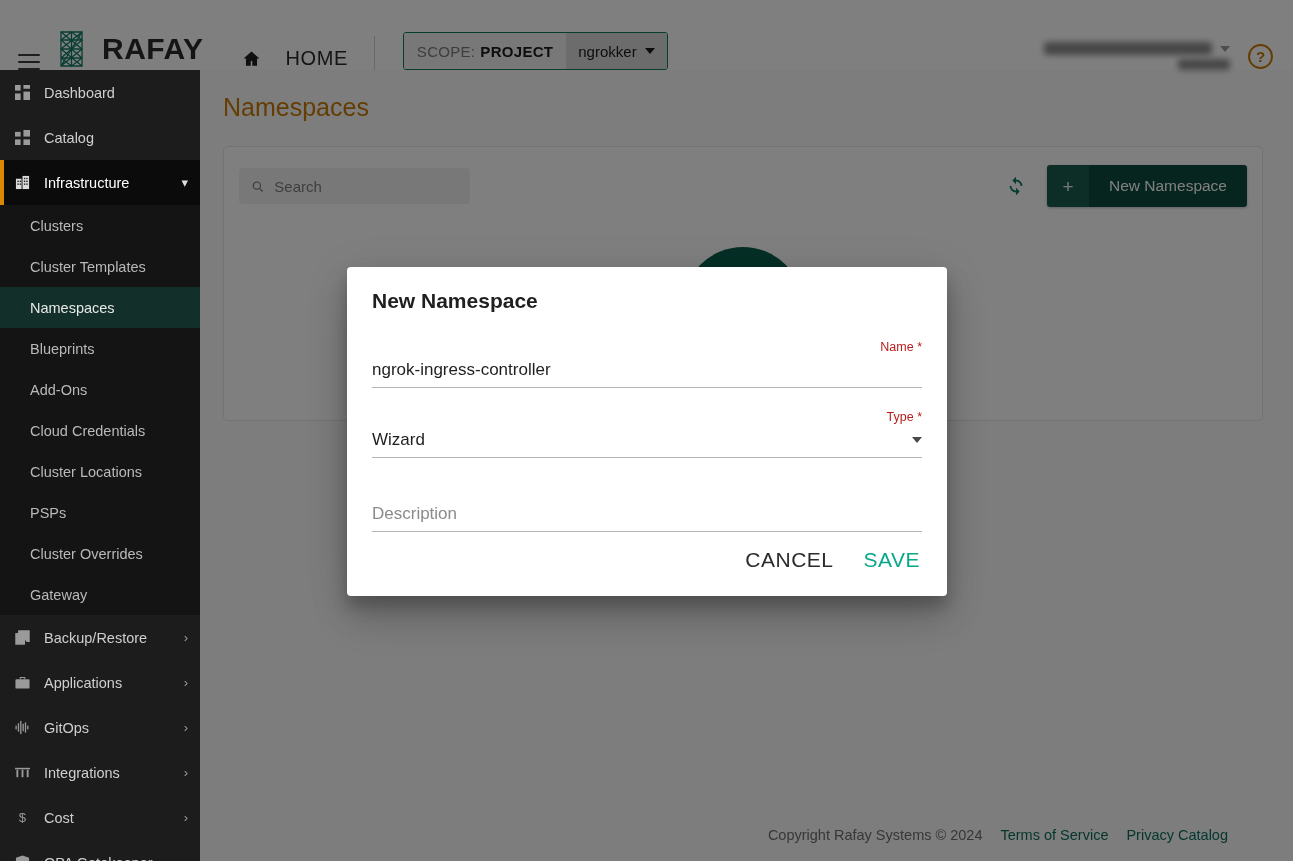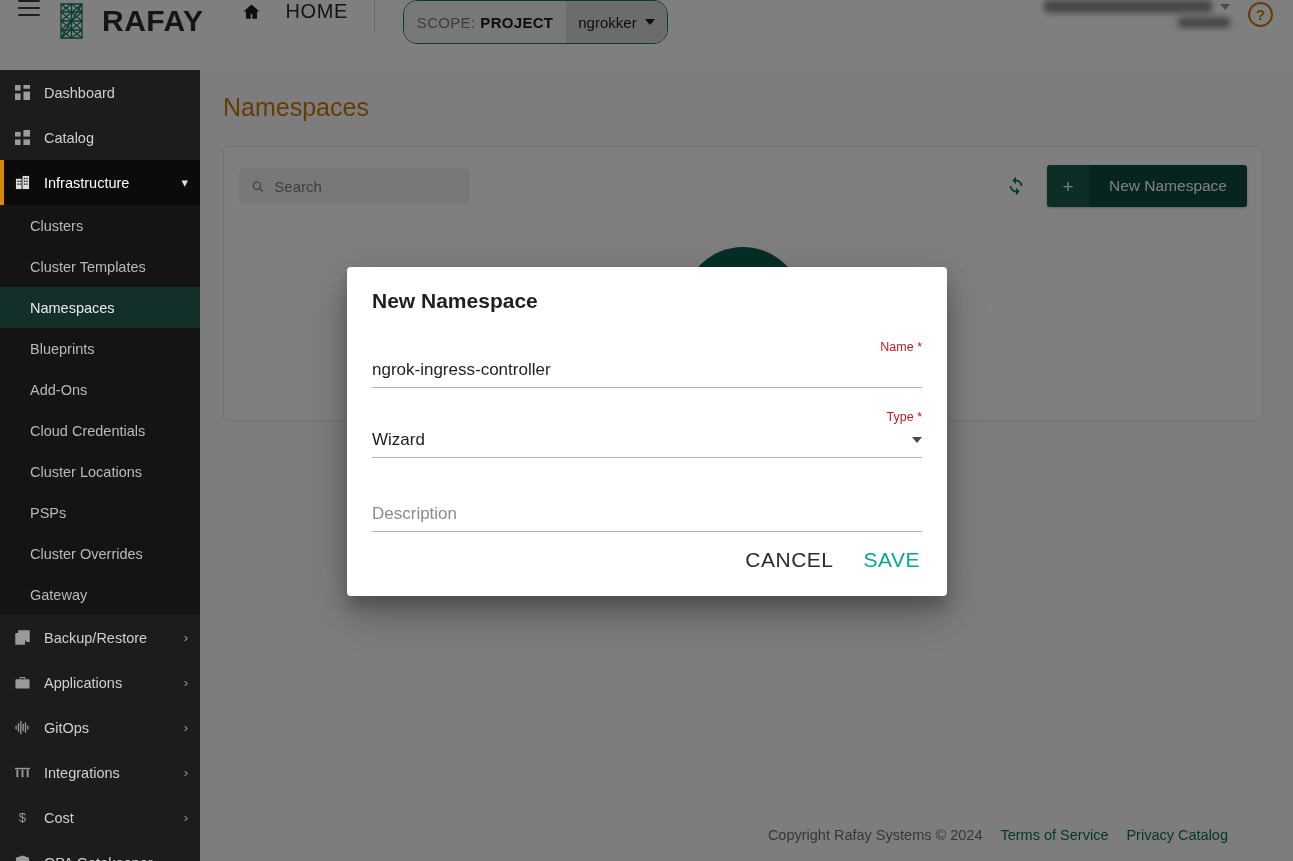--- a/index.html
+++ b/index.html
@@ -29,21 +29,21 @@
   }
 
   
   .topbar {
     position: absolute;
     top: 0; left: 0;
     width: 1293px;
     height: 70px;
     background: #ffffff;
     display: flex;
-    align-items: flex-start;
+    align-items: flex-end;
     z-index: 10;
   }
   .hamburger {
     width: 22px; height: 16px;
     margin-left: 18px; margin-right: 12px;
     display: flex; flex-direction: column; justify-content: space-between;
     cursor: pointer;
   }
   .hamburger span { display: block; height: 2px; background: #3c3c3c; border-radius: 1px; }
 
@@ -70,23 +70,23 @@
   .topbar-divider {
     width: 1px; height: 34px;
     background: #d0d0d0;
     margin-left: 26px;
   }
 
   .scope-chip {
     margin-left: 28px;
     display: flex;
     align-items: stretch;
-    height: 44px;
+    height: 38px;
     border: 1px solid #0d7a63;
-    border-radius: 14px;
+    border-radius: 3px;
     overflow: hidden;
   }
   .scope-left {
     display: flex; align-items: center;
     padding: 0 13px;
     background: #f0f0f0;
     font-size: 15px;
     letter-spacing: 0.3px;
   }
   .scope-left .scope-word { color: #7b7b7b; font-weight: 400; }

